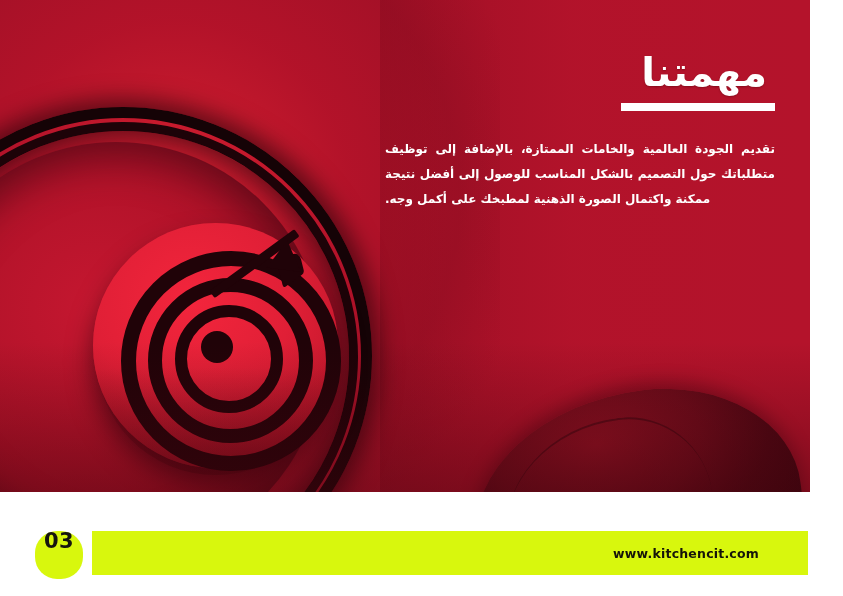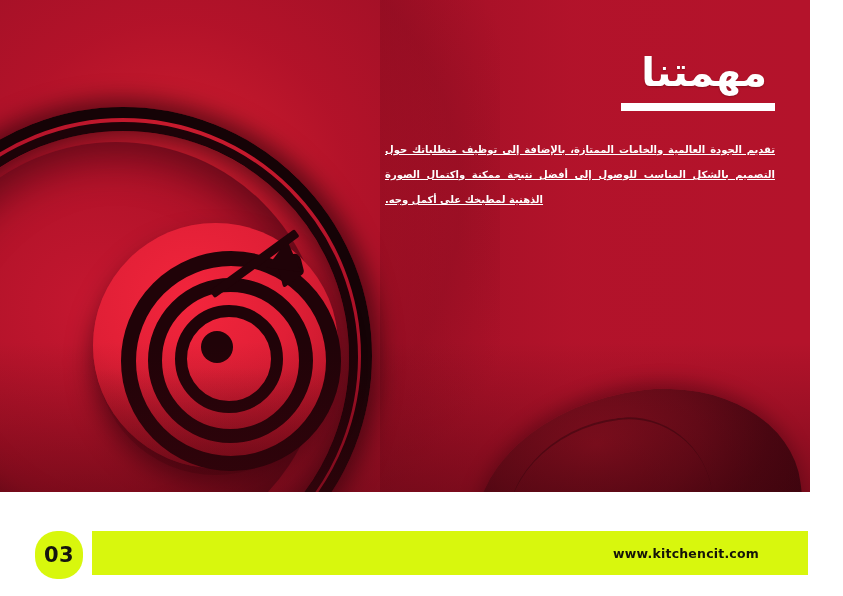--- a/index.html
+++ b/index.html
@@ -110,31 +110,30 @@
   }
   .title{
     font-size:40px;font-weight:bold;line-height:1;letter-spacing:0;
     margin:8px;color:#ffffff;text-shadow:0 1px 2px rgba(60,0,10,.35);
   }
   .title-rule{
     width:154px;height:8px;background:#ffffff;margin:11px 0 0 auto;
     margin-left:10px;
   }
   .body-copy{
-    margin:26px 0 0 0;font-size:10px;font-weight:bold;line-height:25px;
+    margin:26px 0 0 0;font-size:12px;font-weight:bold;line-height:25px;
     color:#ffffff;text-align:justify;text-align-last:left;
     direction:rtl;
-    text-decoration:underline;
   }
 
   
   .footer{position:absolute;left:0;top:492px;width:843px;height:104px;background:#ffffff;}
   .page-badge{
     position:absolute;left:35px;top:39px;width:48px;height:48px;
-    background:#d8f70d;display:flex;align-items:center;justify-content:center;border-radius:22px;
+    background:#d8f70d;display:flex;justify-content:center;border-radius:22px;
   }
   .page-num{
     font-size:21px;font-weight:bold;color:#15140f;letter-spacing:.5px;line-height:1;
   }
   .footer-bar{
     position:absolute;left:92px;top:39px;width:716px;height:44px;background:#d8f70d;
     display:flex;align-items:center;justify-content:flex-end;
   }
   .site-url{
     font-size:12.5px;font-weight:bold;color:#151409;letter-spacing:.2px;

